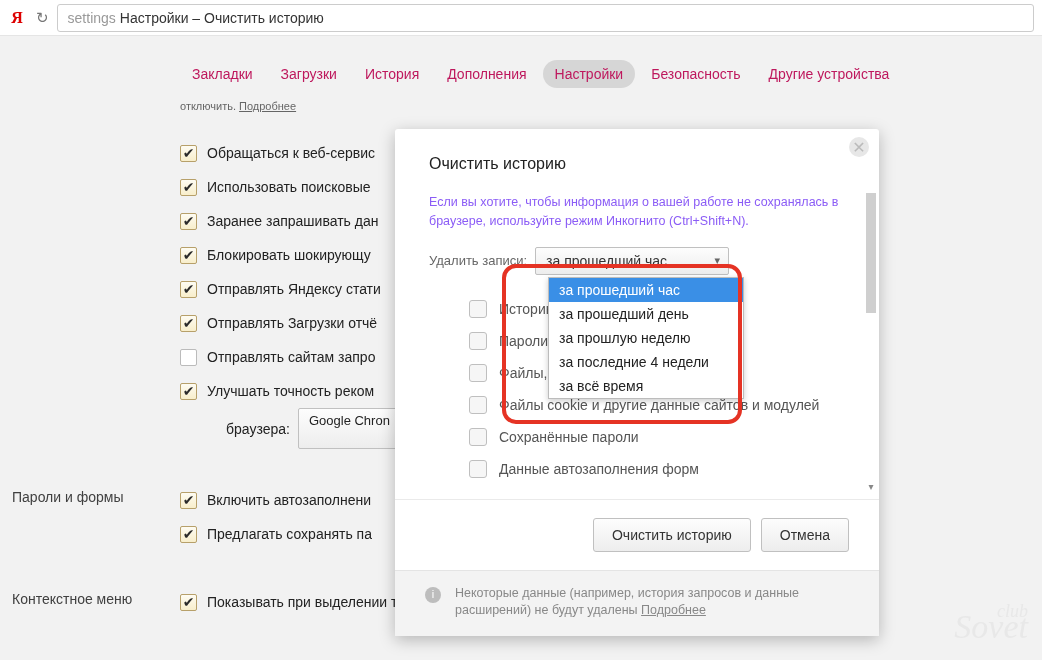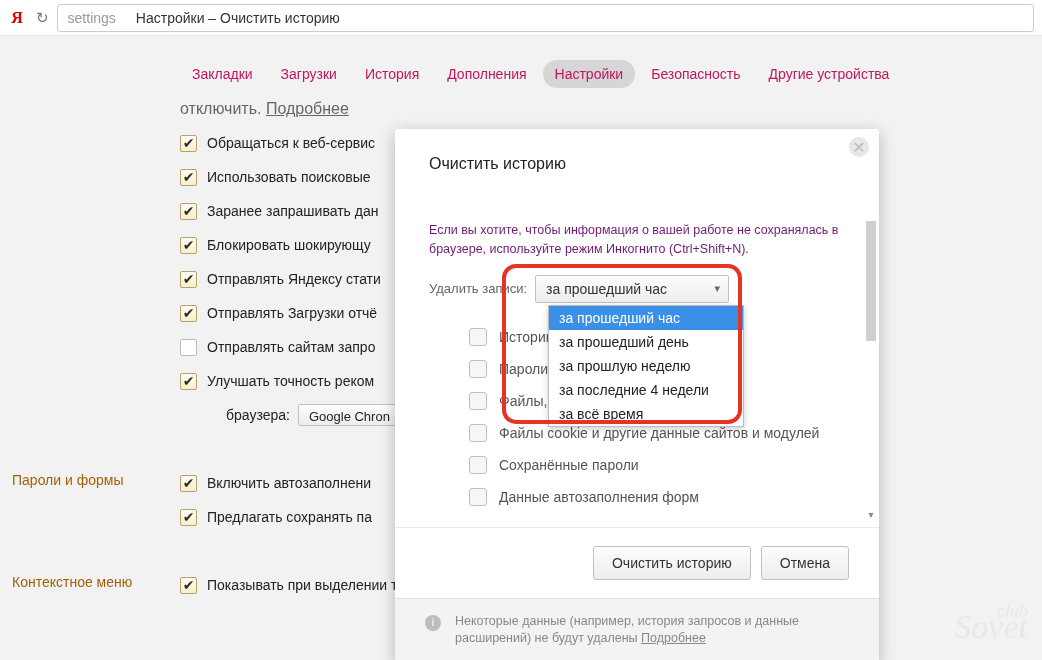--- a/index.html
+++ b/index.html
@@ -40,21 +40,20 @@
   }
   .addr-wrap {
     flex: 1;
     display: flex;
     align-items: center;
     border: 1px solid #ccc;
     border-radius: 3px;
     padding: 0 10px;
     height: 28px;
     background: #fff;
-    gap: 16px;
   }
 
   
   .page {
     position: absolute;
     top: 36px; left: 0; right: 0; bottom: 0;
     background: #f2f2f2;
   }
 
   
@@ -74,23 +73,23 @@
     background: #d6d6d6;
   }
 
   
   .settings-body {
     margin-left: 180px;
     margin-right: 40px;
     position: relative;
   }
   .small-intro {
-    font-size: 16px;
+    font-size: 11px;
     color: #666;
-    margin-bottom: 8px;
+    margin-bottom: 24px;
   }
   .small-intro a { color: #666; text-decoration: underline; cursor: pointer; }
 
   .row {
     display: flex;
     align-items: center;
     min-height: 34px;
     font-size: 14px;
     color: #222;
   }
@@ -112,27 +111,27 @@
   }
   .checkbox.plain {
     background: #fff;
     border: 1px solid #bbb;
   }
 
   .section-label {
     position: absolute;
     left: 14px;
     font-size: 14px;
-    color: #a16207;
+    color: #404040;
   }
 
   .select-mock {
     display: inline-flex;
     align-items: center;
-    padding: 4px 20px 1px 10px;
+    padding: 4px 20px 20px 10px;
     border: 1px solid #c0c0c0;
     background: linear-gradient(#fdfdfd,#ededed);
     border-radius: 2px;
     margin-left: 8px;
     font-size: 13px;
     cursor: pointer;
     position: relative;
   }
   .select-mock::after {
     content: "▾";
@@ -169,24 +168,23 @@
     padding: 26px 34px 20px 34px;
   }
   .modal-scroll {
     position: relative;
     padding: 0 24px 0 34px;
     max-height: 340px;
     border-right: 10px solid transparent;
   }
   .modal-note {
     font-size: 12.5px;
-    color: #701a75;
+    color: #8b5cf6;
     line-height: 1.5;
     margin-bottom: 16px;
-    margin-top: 28px;
   }
   .delete-row {
     display: flex;
     align-items: center;
     font-size: 13px;
     color: #666;
     margin-bottom: 18px;
     position: relative;
   }
   .delete-select {

